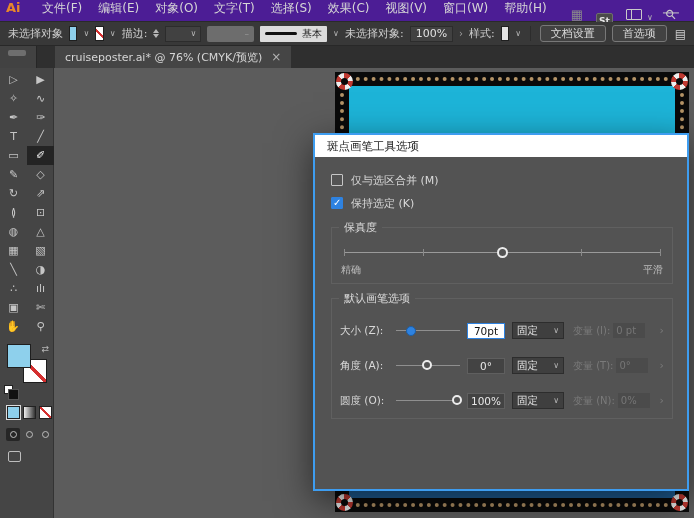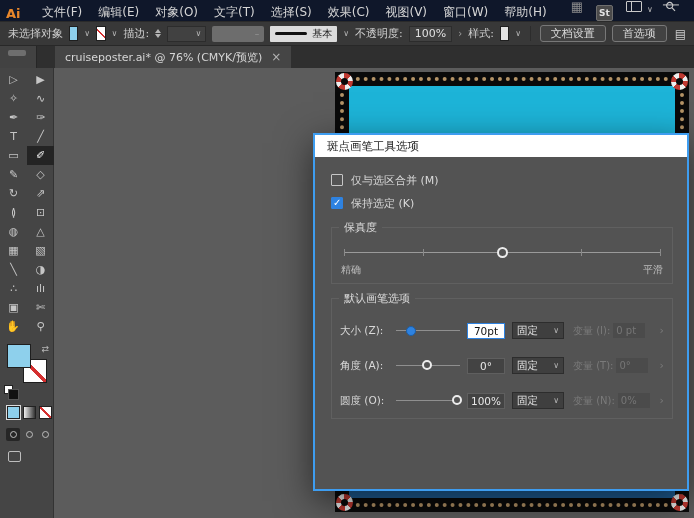--- a/index.html
+++ b/index.html
@@ -1,21 +1,21 @@
 <!DOCTYPE html>
 <html><head>
 <meta charset="utf-8">
 <style>
   * { margin:0; padding:0; box-sizing:border-box; }
   html,body { width:694px; height:518px; overflow:hidden; background:#5c5c5c;
     font-family:"DejaVu Sans","Liberation Sans",sans-serif; }
 
   
-  .menubar { position:absolute; left:0; top:0; width:694px; height:22px; background:#0f172a;
-    display:flex; align-items:flex-end; padding-left:6px; border-bottom:1px solid #2a2a2a; z-index:5; }
+  .menubar { position:absolute; left:0; top:0; width:694px; height:22px; background:#4c1d95;
+    display:flex; align-items:flex-start; padding-left:6px; border-bottom:1px solid #2a2a2a; z-index:5; }
   .ai-logo { color:#e8872b; font-weight:bold; font-size:13px; width:28px; }
   .menu-item { color:#d6d6d6; font-size:12px; padding:0 8px; white-space:nowrap; }
   .mb-icons { display:flex; align-items:center; gap:13px; margin-left:16px; color:#c9c9c9; }
   .grid-ic { color:#8b8b8b; font-size:13px; }
   .st-badge { width:17px; height:16px; background:#4a4a4a; border:1px solid #6e6e6e; border-radius:2px;
     font-size:9px; font-weight:bold; color:#e2e2e2; display:flex; align-items:center; justify-content:center;margin-top:13px; }
   .ws-ic { width:16px; height:11px; border:1px solid #c9c9c9; border-radius:1px; position:relative; display:inline-block; }
   .ws-ic::after { content:""; position:absolute; left:4px; top:0; bottom:0; width:1px; background:#c9c9c9; }
   .chev { font-size:8px; color:#b5b5b5; }
   .search-ic { font-size:13px; color:#c9c9c9; display:inline-block; transform:rotate(-45deg); position:relative; }
@@ -181,21 +181,21 @@
     </span>
   <span class="cb-dd">
       <span class="chev">∨</span>
     </span>
   <span class="wprofile">–</span>
   <span class="brushdef">
       <span class="brushline"></span>
       <span>基本</span>
     </span>
   <span class="chev">∨</span>
-  <span>不透明度:</span>
+  <span>未选择对象:</span>
   <span class="opval">100%</span>
   <span class="flyout">›</span>
   <span>样式:</span>
   <span class="sw sw-style"></span>
     <span class="chev">∨</span>
   <span class="csep"></span>
   <span class="cbtn">文档设置</span>
   <span class="cbtn">首选项</span>
   <span class="edge-ic">▤</span>
 </div>

